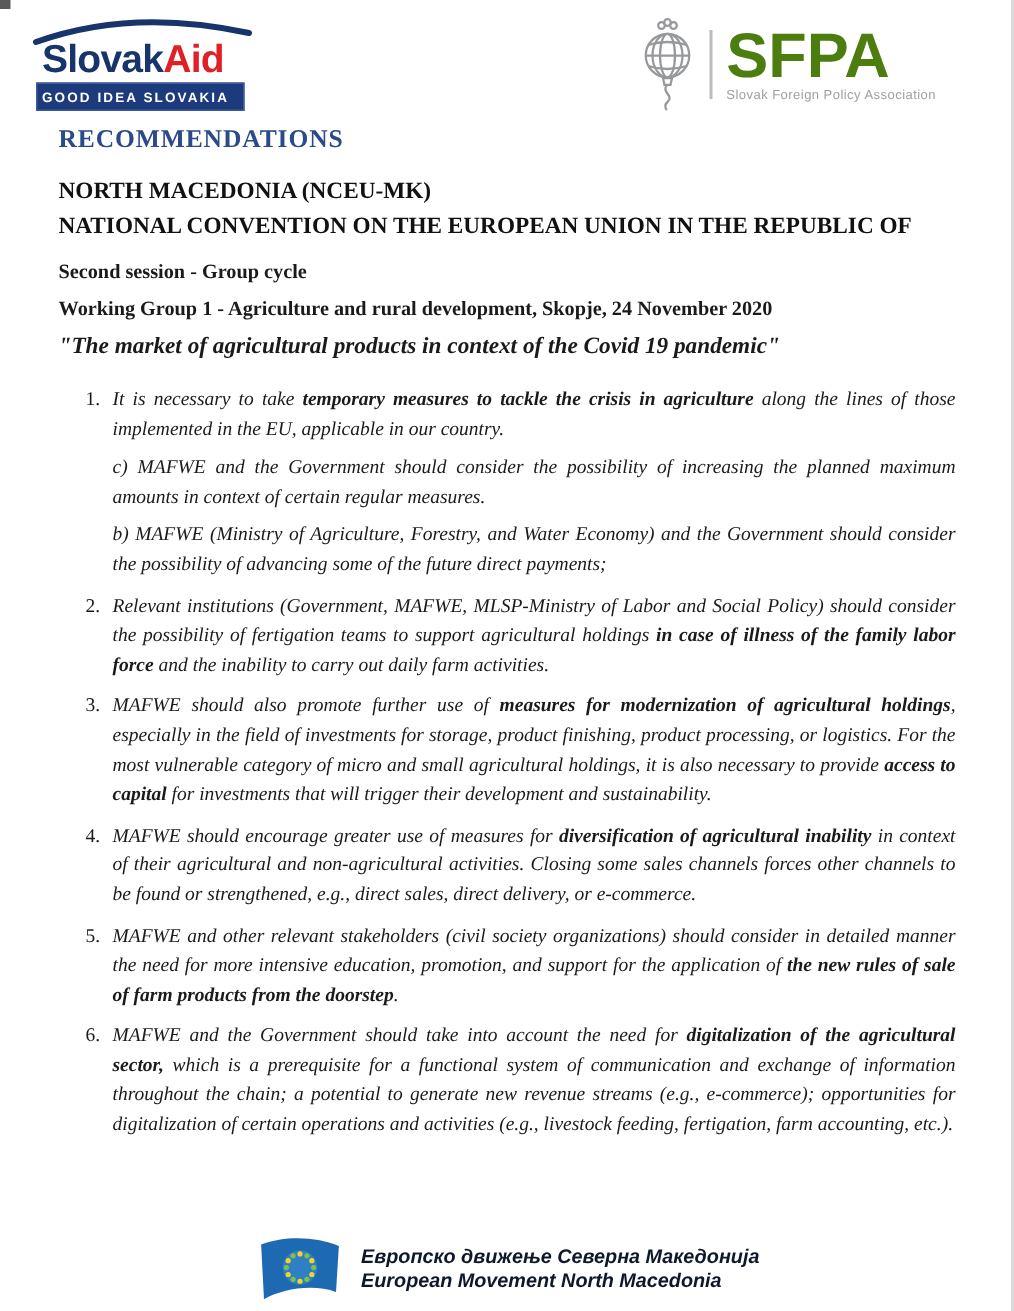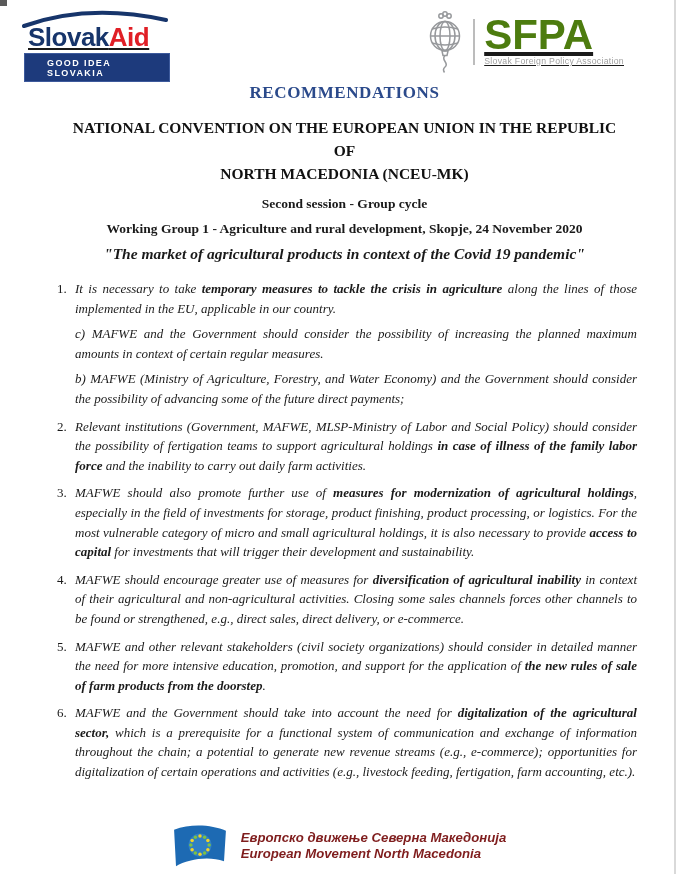--- a/index.html
+++ b/index.html
@@ -22,54 +22,53 @@
   }
   .corner-artifact {
     position: absolute; left: 0; top: 0;
     width: 7px; height: 6px; background: #5a5a5a;
   }
 
   
   .header {
     display: flex;
     justify-content: space-between;
-    align-items: center;
+    align-items: flex-end;
     padding: 9px 52px 0 18px;
     height: 74px;
-    text-decoration: underline;
   }
   .slovakaid { width: 152px; font-family: "Liberation Sans", sans-serif; }
   .slovakaid .arc { display: block; margin-left: 2px; }
   .slovakaid .wordmark {
     font-weight: bold; font-size: 26px; line-height: 26px;
     letter-spacing: -0.5px; margin: -4px 0 3px 10px;
   }
   .slovakaid .w-slovak { color: #17356b; }
   .slovakaid .w-aid { color: #e01f26; }
   .slovakaid .tagline {
     display: inline-block; margin-left: 6px;
     background: #1d3a7c; color: #ffffff;
     font-size: 9px; font-weight: bold; letter-spacing: 1.4px;
-    padding: 4px 9px 3px 22px;
+    padding: 4px 9px 3px 3px;
     border: 1px solid #3d5a9c;
   }
 
   .sfpa { display: flex; align-items: center; font-family: "Liberation Sans", sans-serif; }
   .sfpa .balloon { display: block; }
   .sfpa .divider { width: 2px; height: 46px; background: #bcbcbc; margin: 0 9px 0 6px; }
   .sfpa .acronym {
     color: #4d7c0f; font-weight: bold; font-size: 42px; line-height: 36px;
     letter-spacing: 0px;
   }
   .sfpa .subtitle {
     color: #a0a0a0; font-size: 8.7px; letter-spacing: 0.3px; margin-top: 3px;
   }
 
   
-  .head-block { padding: 0 58px; text-align: center; margin-left: 13px; }
+  .head-block { padding: 0 39px; text-align: left; }
   .recommendations-title {
     margin-top: 9px;
     color: #2b4a8b; font-weight: bold; font-size: 17px; letter-spacing: 0.6px;
   }
   .main-title {
     margin-top: 13px;
     font-weight: bold; font-size: 15.5px; line-height: 23px; color: #111111;
   }
   .session-line { margin-top: 11px; font-weight: bold; font-size: 13.5px; }
   .wg-line { margin-top: 9px; font-weight: bold; font-size: 13.5px; }
@@ -89,21 +88,21 @@
 
   
   .footer {
     position: absolute; left: 0; right: 0; bottom: 4px;
     display: flex; justify-content: center; align-items: center;
     font-family: "Liberation Sans", sans-serif;
   }
   .footer .flag { display: block; }
   .footer .em-text {
     margin-left: 11px;
-    color: #7f1d1d; font-weight: bold; font-style: italic;
+    color: #0f172a; font-weight: bold; font-style: italic;
     font-size: 13.2px; line-height: 16px;
   }
 </style>
 </head>
 <body>
 
 <div class="page">
   <div class="corner-artifact"></div>
   <div class="page-edge"></div>
 
@@ -136,22 +135,22 @@
       <div>
         <div class="acronym">SFPA</div>
         <div class="subtitle">Slovak Foreign Policy Association</div>
       </div>
     </div>
   </div>
 
   <div class="head-block">
     <div class="recommendations-title">RECOMMENDATIONS</div>
     <div class="main-title">
+      <span style="display:block">NORTH MACEDONIA (NCEU-MK)</span>
       <span style="display:block">NATIONAL CONVENTION ON THE EUROPEAN UNION IN THE REPUBLIC OF</span>
-      <span style="display:block">NORTH MACEDONIA (NCEU-MK)</span>
     </div>
     <div class="session-line">Second session - Group cycle</div>
     <div class="wg-line">Working Group 1 - Agriculture and rural development, Skopje, 24 November 2020</div>
     <div class="topic-quote">"The market of agricultural products in context of the Covid 19 pandemic"</div>
   </div>
 
   <div class="list-block">
 
     <div class="item">
       <span class="num">1.</span>

